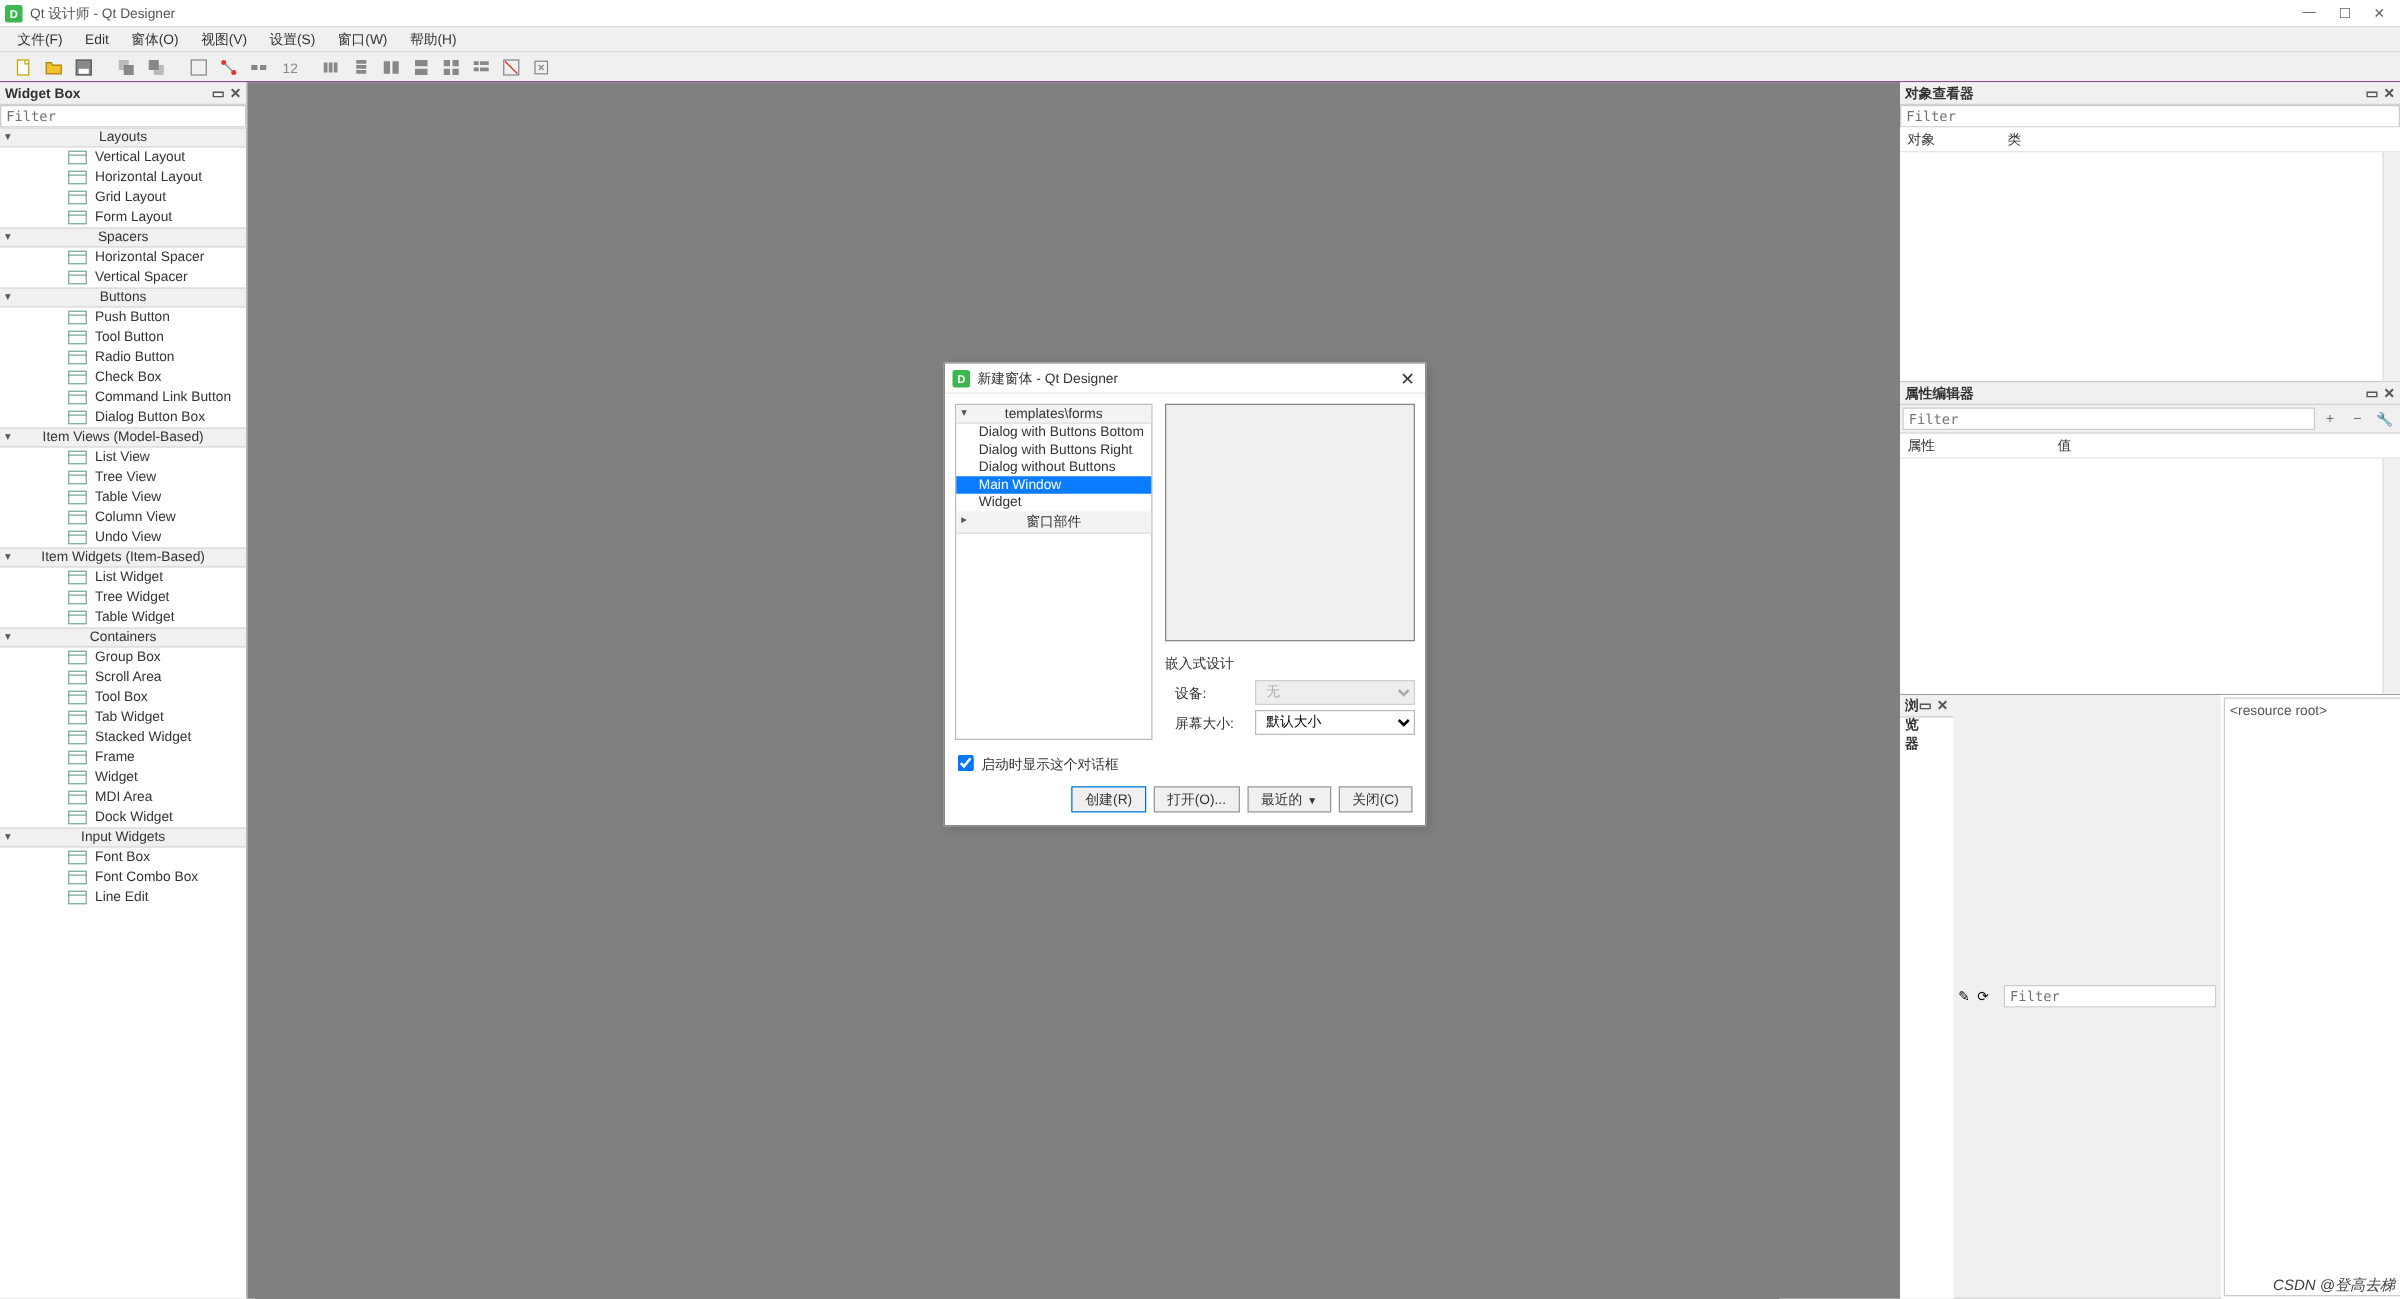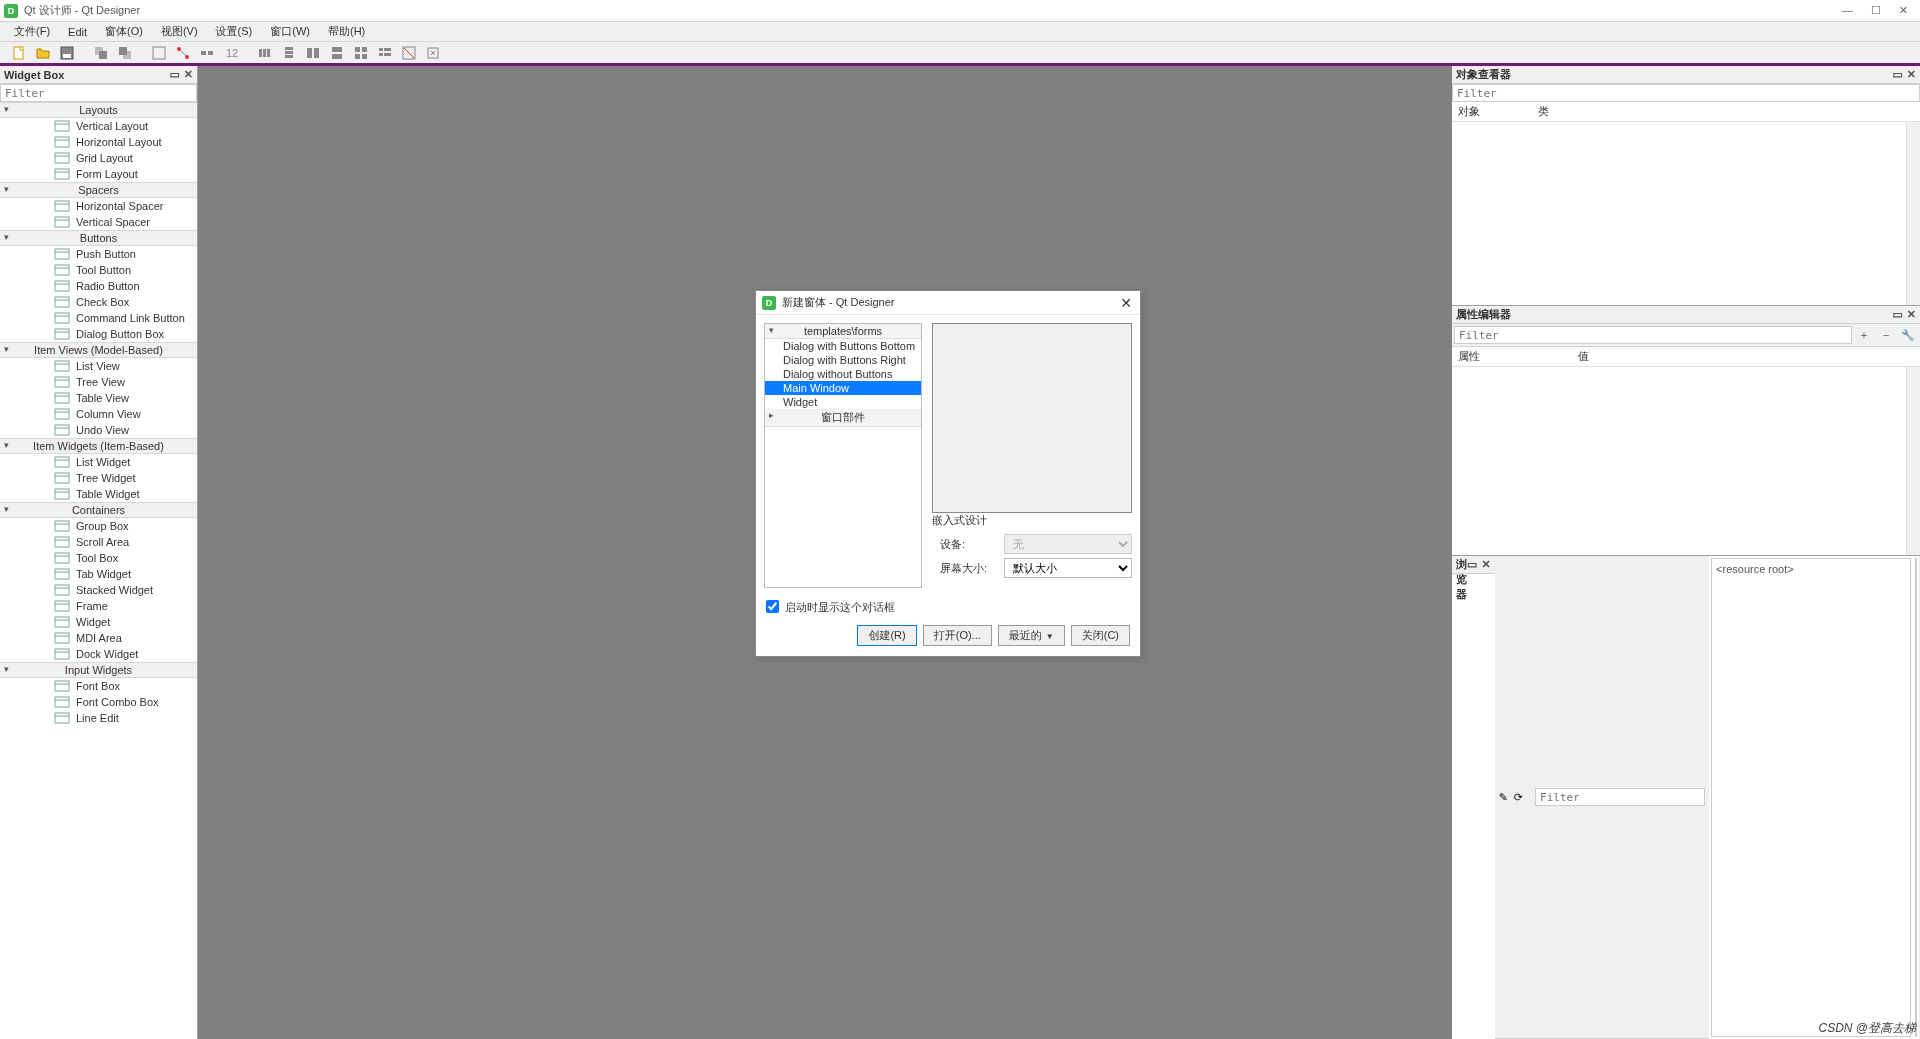--- a/index.html
+++ b/index.html
@@ -10,21 +10,21 @@
 .titlebar .app-icon { width: 14px; height: 14px; background: #3eb650; border-radius: 2px; margin-right: 6px; display: flex; align-items: center; justify-content: center; color: #fff; font-size: 9px; font-weight: bold; }
 .titlebar .title { color: #555; flex: 1; }
 .titlebar .win-btns { display: flex; gap: 18px; padding-right: 8px; color: #666; }
 .titlebar .win-btns span { cursor: default; }
 
 
 .menubar { height: 20px; background: #f0f0f0; display: flex; align-items: center; padding: 0 6px; gap: 2px; border-bottom: 1px solid #d4d4d4; }
 .menubar .menu-item { padding: 2px 8px; color: #333; }
 
 
-.toolbar { height: 24px; background: #f0f0f0; display: flex; align-items: center; padding: 2px 8px; gap: 2px; border-bottom: 3px solid #701a75; }
+.toolbar { height: 24px; background: #f0f0f0; display: flex; align-items: center; padding: 2px 8px; gap: 2px; border-bottom: 1px solid #701a75; }
 .toolbar .tb-btn { width: 22px; height: 20px; display: flex; align-items: center; justify-content: center; }
 .toolbar .tb-sep { width: 8px; }
 .tb-icon { width: 16px; height: 16px; }
 
 
 .main { display: flex; height: calc(1039px - 22px - 20px - 24px); }
 
 
 .widget-box { width: 198px; background: #fff; display: flex; flex-direction: column; border-right: 1px solid #a0a0a0; }
 .panel-header { height: 18px; background: #f0f0f0; display: flex; align-items: center; justify-content: space-between; padding: 0 4px; border-bottom: 1px solid #d0d0d0; font-weight: bold; color: #333; }
@@ -34,21 +34,21 @@
 .wb-content { flex: 1; overflow-y: auto; }
 .wb-category { background: #f0f0f0; text-align: center; padding: 1px 0; border-top: 1px solid #d8d8d8; border-bottom: 1px solid #d8d8d8; color: #333; position: relative; }
 .wb-category::before { content: "▾"; position: absolute; left: 4px; font-size: 9px; color: #555; }
 .wb-item { display: flex; align-items: center; padding: 2px 4px 2px 6px; gap: 6px; color: #333; border-bottom: 0; margin-left: 48px; }
 .wb-item .wi-icon { width: 16px; height: 12px; flex-shrink: 0; }
 
 
 .canvas { flex: 1; background: #808080; position: relative; }
 
 
-.right-col { width: 468px; display: flex; flex-direction: column; background: #f0f0f0; }
+.right-col { width: 400px; display: flex; flex-direction: column; background: #f0f0f0; }
 .dock { background: #fff; display: flex; flex-direction: column; }
 .dock .panel-header { background: #f0f0f0; }
 .tree-header { display: flex; background: #fff; border-bottom: 1px solid #e0e0e0; padding: 2px 6px; color: #333; align-items: flex-end; }
 .tree-header .th-col:first-child { width: 80px; }
 .tree-body { flex: 1; background: #fff; }
 .dock-object { height: 240px; border-bottom: 1px solid #a0a0a0; }
 .dock-prop { height: 250px; border-bottom: 1px solid #a0a0a0; }
 .prop-toolbar { display: flex; align-items: center; padding: 2px; gap: 2px; background: #f0f0f0; border-bottom: 1px solid #d0d0d0; }
 .prop-toolbar .filter-input { flex: 1; }
 .prop-toolbar .pt-btn { width: 20px; height: 18px; display: flex; align-items: center; justify-content: center; color: #666; }
@@ -68,21 +68,21 @@
 .dlg-title .dt-text { flex: 1; color: #333; }
 .dlg-title .dt-close { color: #333; font-size: 14px; }
 .dlg-body { padding: 8px; display: flex; gap: 10px; }
 .dlg-tree { width: 158px; border: 1px solid #bbb; background: #fff; }
 .dlg-tree-hdr { background: #f3f3f3; text-align: center; padding: 1px 0; border-bottom: 1px solid #ddd; position: relative; color: #333; }
 .dlg-tree-hdr .chev { position: absolute; left: 4px; font-size: 9px; color: #555; }
 .dlg-tree-item { padding: 1px 0 1px 18px; color: #333; }
 .dlg-tree-item.sel { background: #0a7cff; color: #fff; }
 .dlg-preview { flex: 1; }
 .dlg-preview-box { border: 1px solid #888; height: 190px; background: #f0f0f0; }
-.dlg-embed { margin-top: 0; }
+.dlg-embed { margin-top: 10px; }
 .dlg-embed-title { color: #333; margin-bottom: 6px; }
 .dlg-embed-row { display: flex; align-items: center; gap: 8px; margin: 4px 0 4px 8px; }
 .dlg-embed-row label { width: 56px; color: #333; }
 .dlg-embed-row select { flex: 1; height: 20px; border: 1px solid #bbb; background: #fff; font-size: 11px; padding: 0 4px; }
 .dlg-embed-row select.disabled { background: #e8e8e8; color: #888; }
 .dlg-check { padding: 4px 10px; display: flex; align-items: flex-start; gap: 6px; color: #333; }
 .dlg-buttons { display: flex; justify-content: flex-end; gap: 6px; padding: 6px 10px 10px; }
 .dlg-btn { padding: 2px 10px; border: 1px solid #999; background: #f0f0f0; color: #333; font-size: 11px; }
 .dlg-btn.default { border: 1px solid #0078d7; }
 .dlg-btn .arrow { font-size: 8px; margin-left: 4px; }

